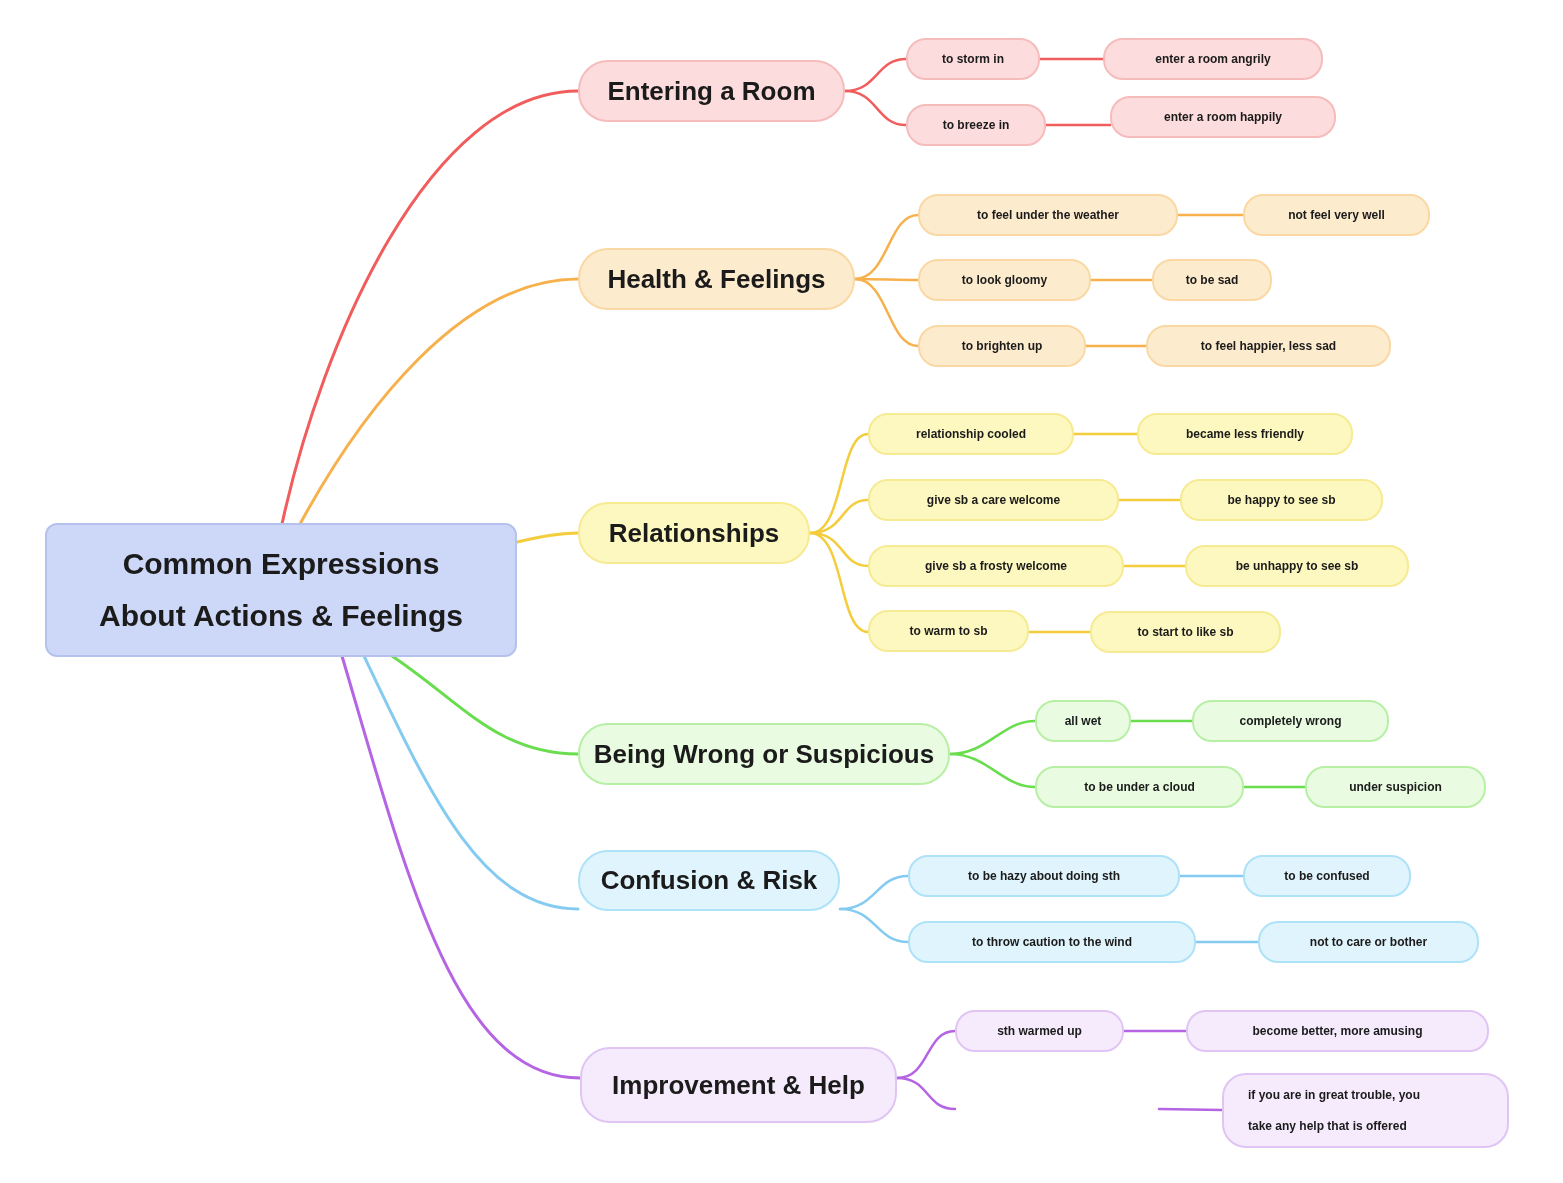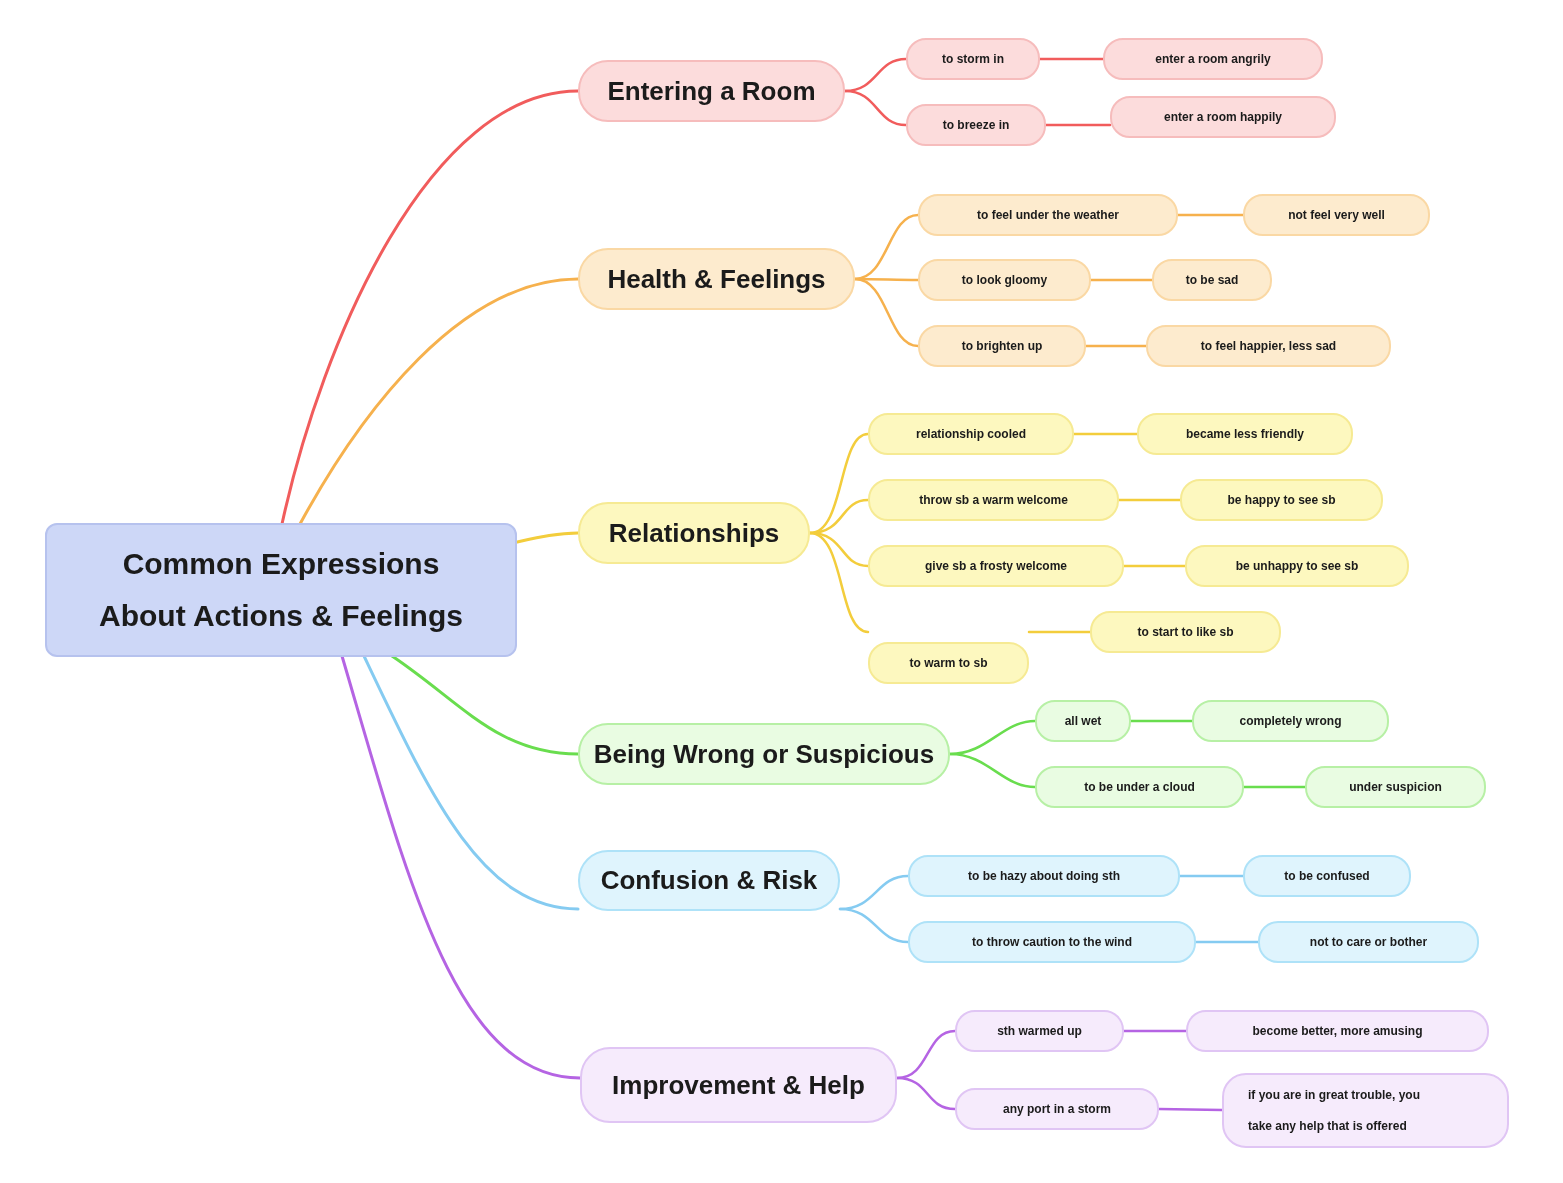--- a/index.html
+++ b/index.html
@@ -102,41 +102,40 @@
   <div class="node child" data-branch="1" style="left: 918px; top: 194px; width: 260px; --line: #f6b14d; --fill: #fdebce; --border: #fad8a4;">to feel under the weather</div>
   <div class="node child" data-branch="1" style="left: 1243px; top: 194px; width: 187px; --line: #f6b14d; --fill: #fdebce; --border: #fad8a4;">not feel very well</div>
   <div class="node child" data-branch="1" style="left: 918px; top: 259px; width: 173px; --line: #f6b14d; --fill: #fdebce; --border: #fad8a4;">to look gloomy</div>
   <div class="node child" data-branch="1" style="left: 1152px; top: 259px; width: 120px; --line: #f6b14d; --fill: #fdebce; --border: #fad8a4;">to be sad</div>
   <div class="node child" data-branch="1" style="left: 918px; top: 325px; width: 168px; --line: #f6b14d; --fill: #fdebce; --border: #fad8a4;">to brighten up</div>
   <div class="node child" data-branch="1" style="left: 1146px; top: 325px; width: 245px; --line: #f6b14d; --fill: #fdebce; --border: #fad8a4;">to feel happier, less sad</div>
 
   <div class="node branch" data-branch="2" style="left: 578px; top: 502px; width: 232px; height: 62px; --line: #f3cd3c; --fill: #fdf8bf; --border: #f6ea93;">Relationships</div>
   <div class="node child" data-branch="2" style="left: 868px; top: 413px; width: 206px; --line: #f3cd3c; --fill: #fdf8bf; --border: #f6ea93;">relationship cooled</div>
   <div class="node child" data-branch="2" style="left: 1137px; top: 413px; width: 216px; --line: #f3cd3c; --fill: #fdf8bf; --border: #f6ea93;">became less friendly</div>
-  <div class="node child" data-branch="2" style="left: 868px; top: 479px; width: 251px; --line: #f3cd3c; --fill: #fdf8bf; --border: #f6ea93;">throw sb a warm welcome</div>
+  <div class="node child" data-branch="2" style="left: 868px; top: 479px; width: 251px; --line: #f3cd3c; --fill: #fdf8bf; --border: #f6ea93;">give sb a care welcome</div>
   <div class="node child" data-branch="2" style="left: 1180px; top: 479px; width: 203px; --line: #f3cd3c; --fill: #fdf8bf; --border: #f6ea93;">be happy to see sb</div>
   <div class="node child" data-branch="2" style="left: 868px; top: 545px; width: 256px; --line: #f3cd3c; --fill: #fdf8bf; --border: #f6ea93;">give sb a frosty welcome</div>
   <div class="node child" data-branch="2" style="left: 1185px; top: 545px; width: 224px; --line: #f3cd3c; --fill: #fdf8bf; --border: #f6ea93;">be unhappy to see sb</div>
-  <div class="node child" data-branch="2" style="left: 868px; top: 642px; width: 161px; text-align: center; --line: #f3cd3c; --fill: #fdf8bf; --border: #f6ea93;">to warm to sb</div>
+  <div class="node child" data-branch="2" style="left: 868px; top: 610px; width: 161px; text-align: center; --line: #f3cd3c; --fill: #fdf8bf; --border: #f6ea93;">to warm to sb</div>
   <div class="node child" data-branch="2" style="left: 1090px; top: 611px; width: 191px; --line: #f3cd3c; --fill: #fdf8bf; --border: #f6ea93;">to start to like sb</div>
 
   <div class="node branch" data-branch="3" style="left: 578px; top: 723px; width: 372px; height: 62px; --line: #69dd4e; --fill: #e9fce2; --border: #b7f0a5;">Being Wrong or Suspicious</div>
   <div class="node child" data-branch="3" style="left: 1035px; top: 700px; width: 96px; --line: #69dd4e; --fill: #e9fce2; --border: #b7f0a5;">all wet</div>
   <div class="node child" data-branch="3" style="left: 1192px; top: 700px; width: 197px; --line: #69dd4e; --fill: #e9fce2; --border: #b7f0a5;">completely wrong</div>
   <div class="node child" data-branch="3" style="left: 1035px; top: 766px; width: 209px; --line: #69dd4e; --fill: #e9fce2; --border: #b7f0a5;">to be under a cloud</div>
   <div class="node child" data-branch="3" style="left: 1305px; top: 766px; width: 181px; --line: #69dd4e; --fill: #e9fce2; --border: #b7f0a5;">under suspicion</div>
 
   <div class="node branch" data-branch="4" style="left: 578px; top: 850px; width: 262px; height: 61px; --line: #85cbf1; --fill: #dff4fd; --border: #aee2f8;">Confusion &amp; Risk</div>
   <div class="node child" data-branch="4" style="left: 908px; top: 855px; width: 272px; --line: #85cbf1; --fill: #dff4fd; --border: #aee2f8;">to be hazy about doing sth</div>
   <div class="node child" data-branch="4" style="left: 1243px; top: 855px; width: 168px; --line: #85cbf1; --fill: #dff4fd; --border: #aee2f8;">to be confused</div>
   <div class="node child" data-branch="4" style="left: 908px; top: 921px; width: 288px; --line: #85cbf1; --fill: #dff4fd; --border: #aee2f8;">to throw caution to the wind</div>
   <div class="node child" data-branch="4" style="left: 1258px; top: 921px; width: 221px; text-align: center; --line: #85cbf1; --fill: #dff4fd; --border: #aee2f8;">not to care or bother</div>
 
   <div class="node branch" data-branch="5" style="left: 580px; top: 1047px; width: 317px; height: 76px; --line: #b564e3; --fill: #f6ebfc; --border: #e0c5f4;">Improvement &amp; Help</div>
   <div class="node child" data-branch="5" style="left: 955px; top: 1010px; width: 169px; --line: #b564e3; --fill: #f6ebfc; --border: #e0c5f4;">sth warmed up</div>
   <div class="node child" data-branch="5" style="left: 1186px; top: 1010px; width: 303px; --line: #b564e3; --fill: #f6ebfc; --border: #e0c5f4;">become better, more amusing</div>
-  <div class="node child" data-branch="5" style="left: 955px; top: 1088px; width: 204px; --line: #b564e3; --fill: #f6ebfc; --border: #e0c5f4;">any port in a storm</div>
   <div class="node child wrap" data-branch="5" style="left: 1222px; top: 1073px; width: 287px; height: 75px; --line: #b564e3; --fill: #f6ebfc; --border: #e0c5f4;">
     <div>if you are in great trouble, you</div>
     <div>take any help that is offered</div>
   </div>
 
 </div>
 
 </body></html>

